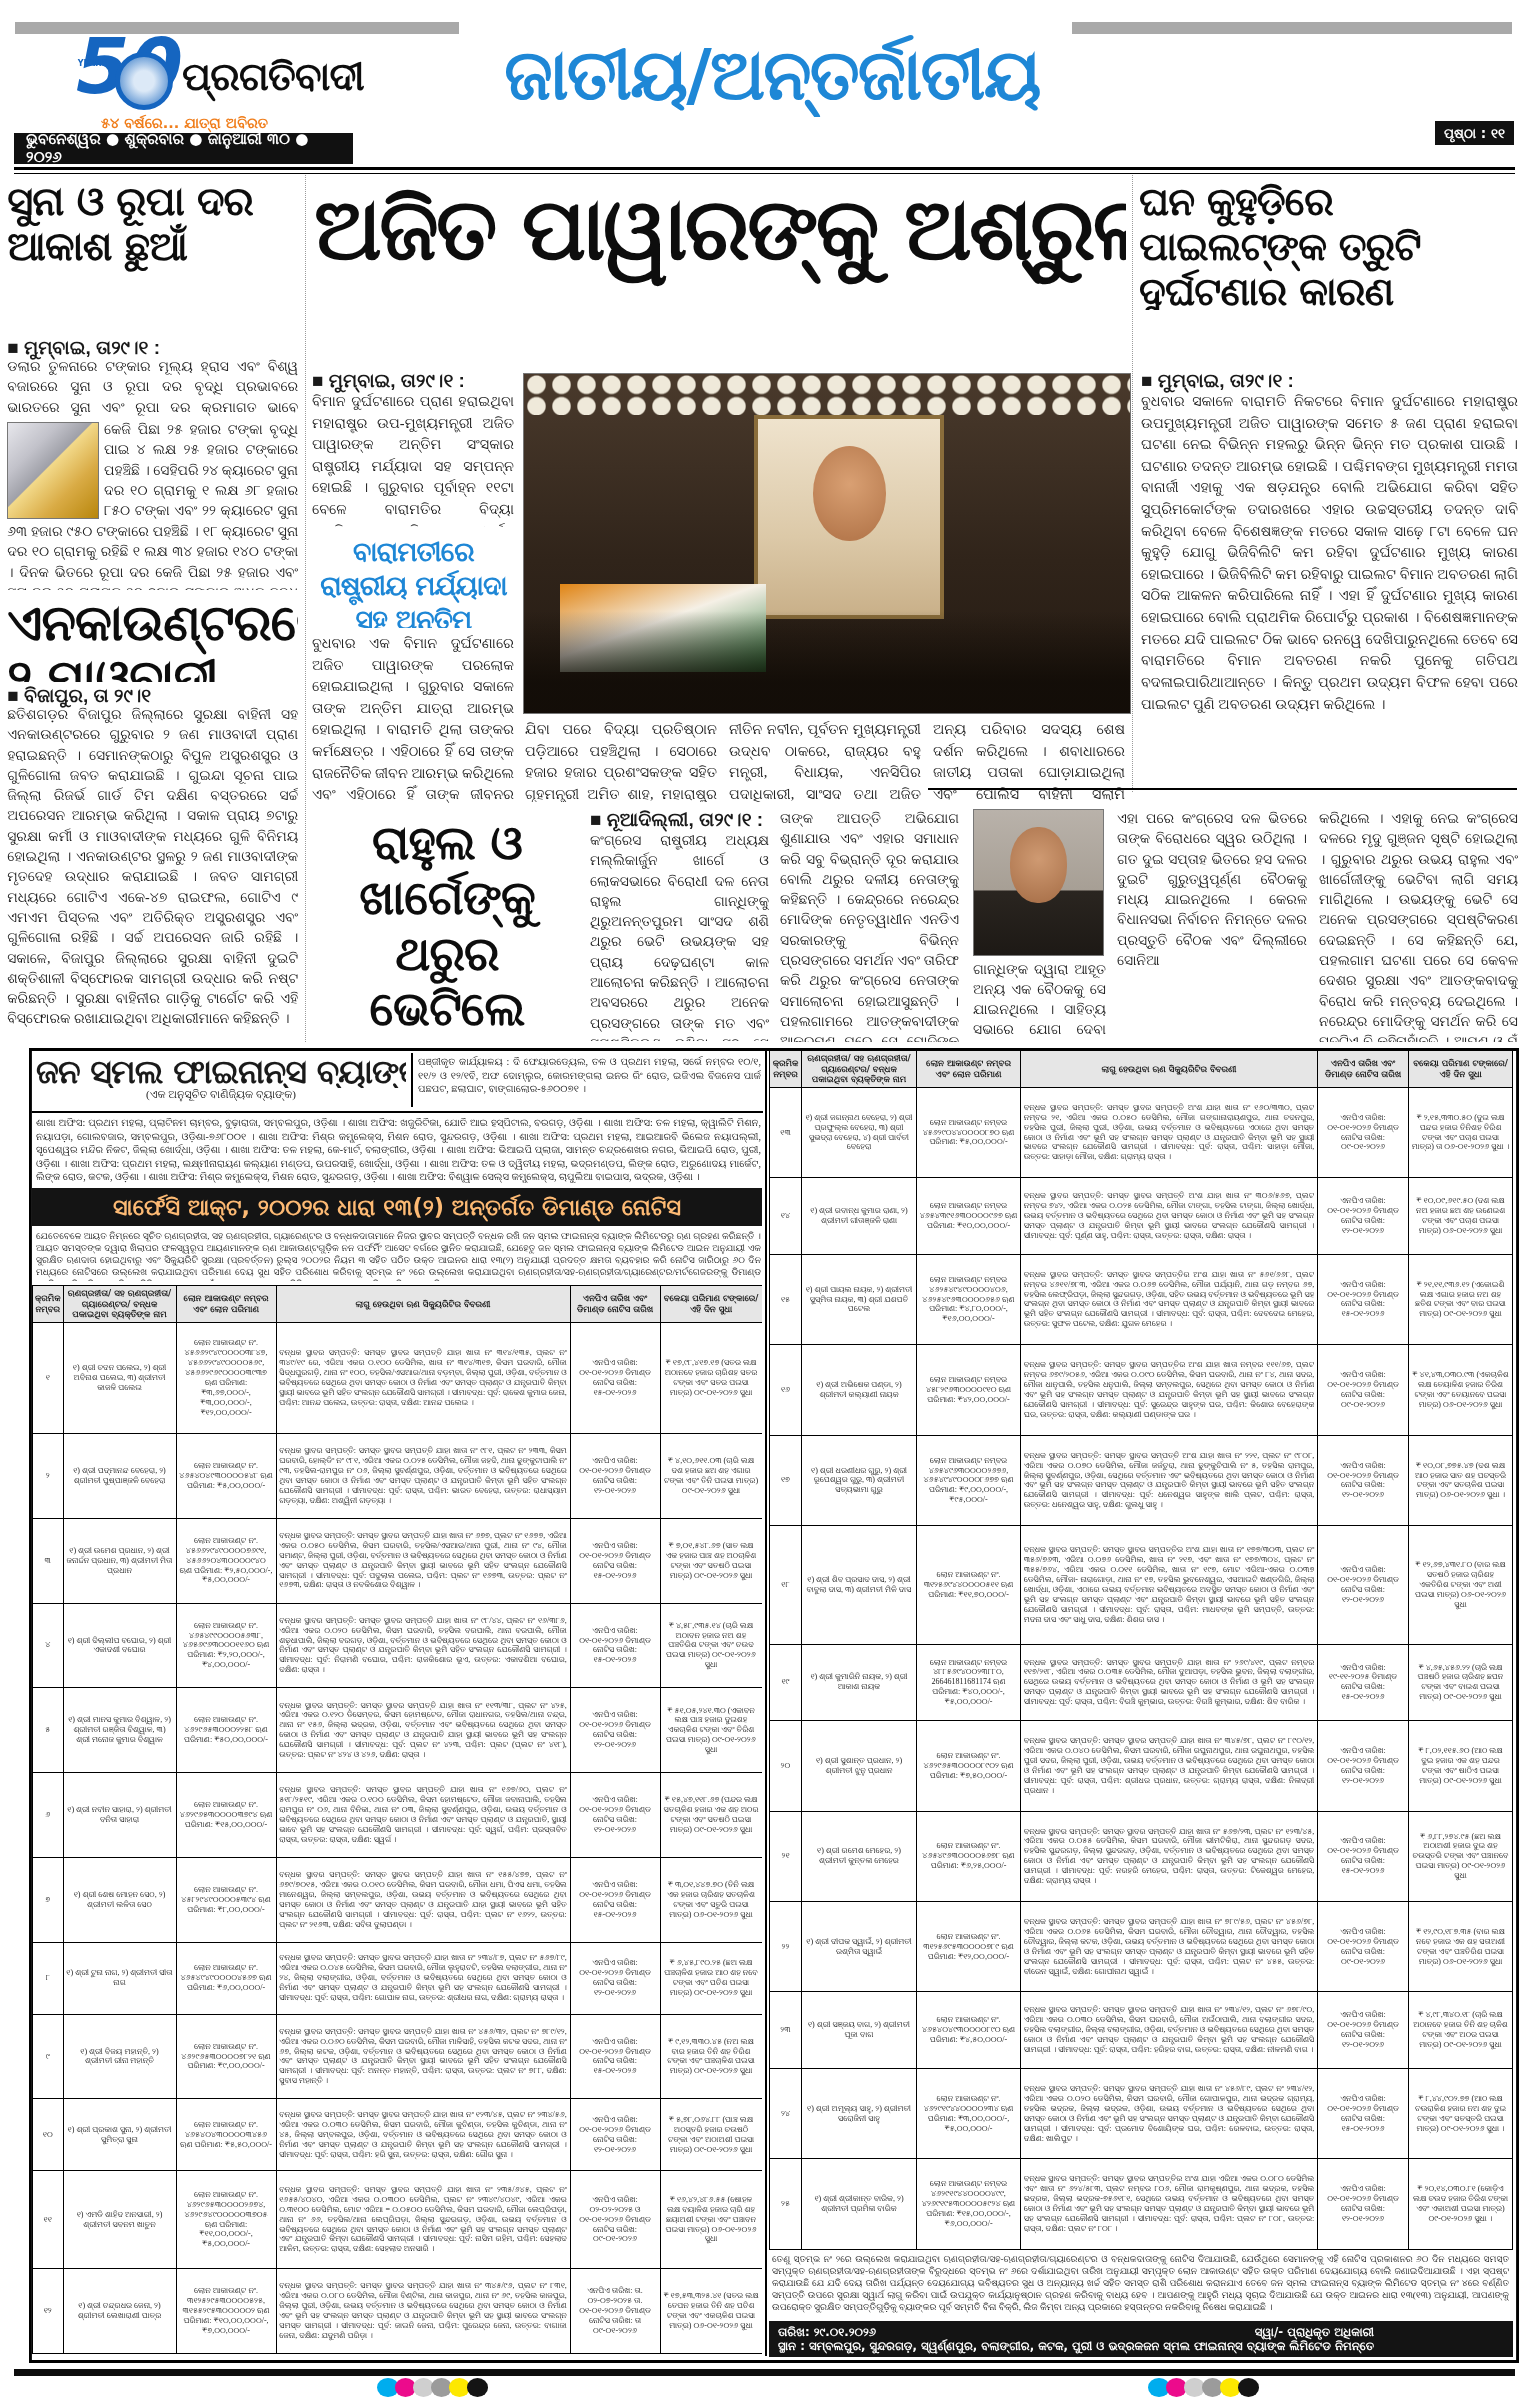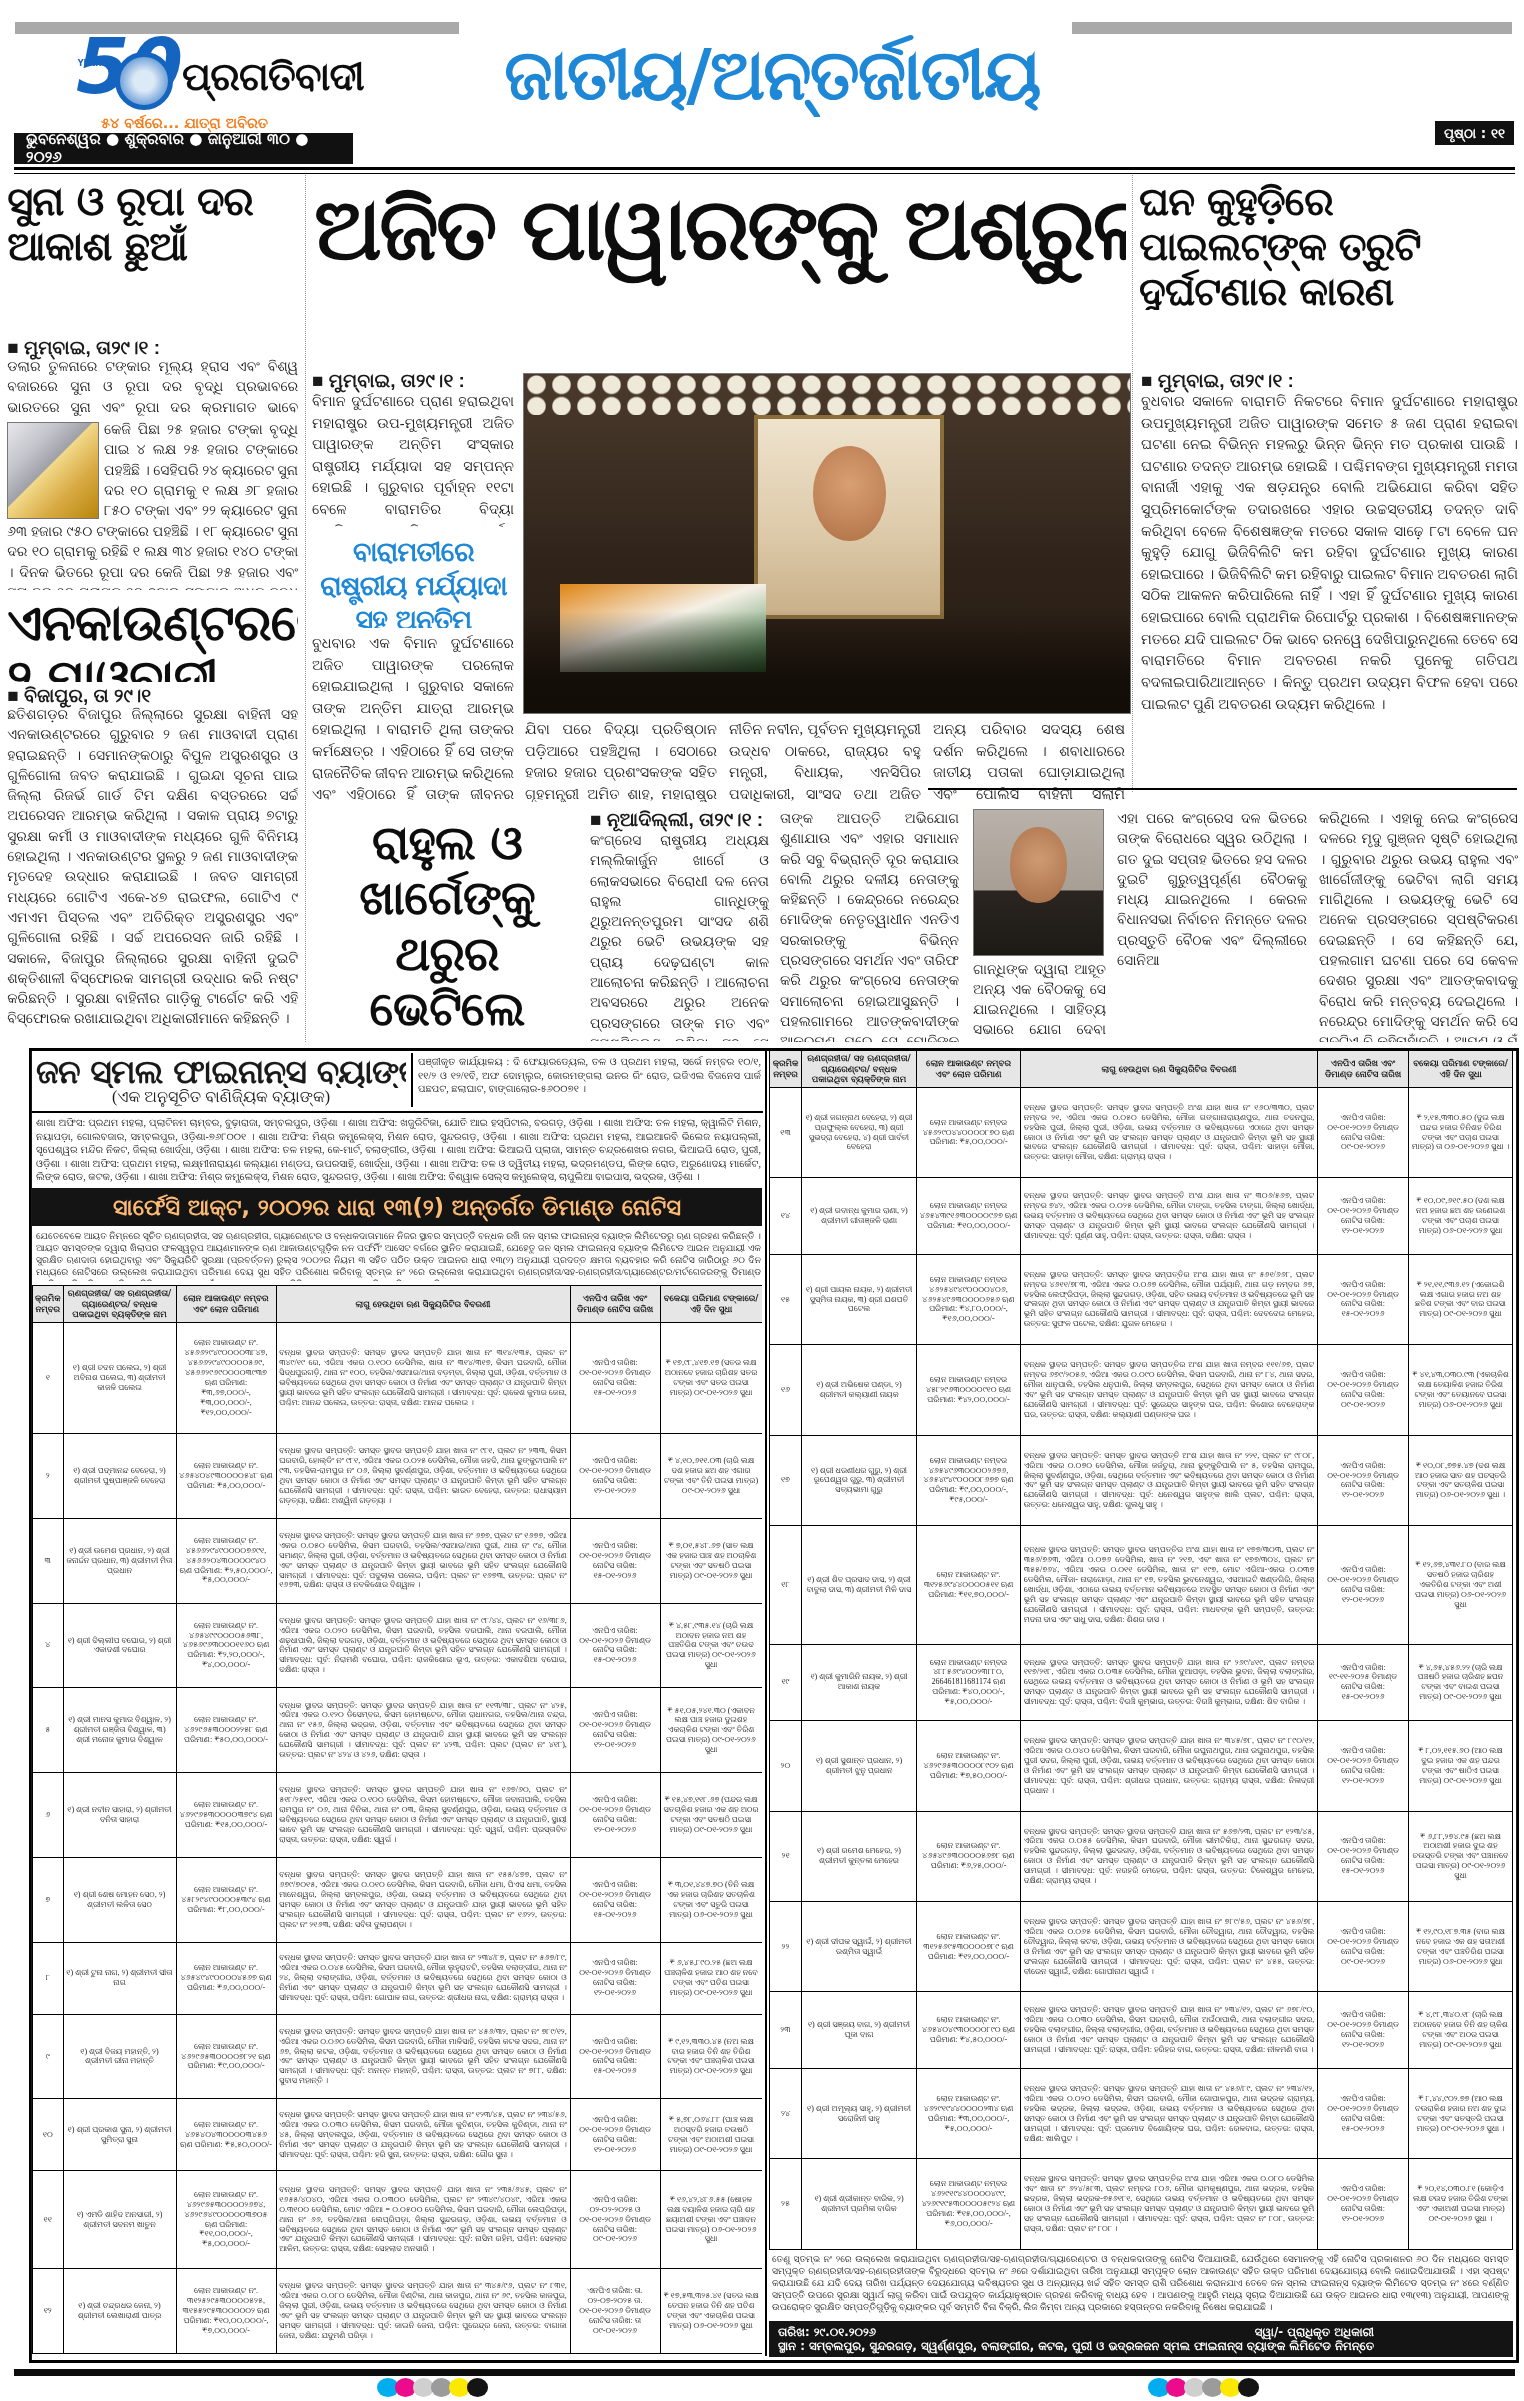--- a/index.html
+++ b/index.html
@@ -29,21 +29,21 @@
   .body15{font-size:14px;line-height:1.45;}
   .body16{font-size:14.4px;line-height:1.5;}
   .vdot{border-left:1.8px dotted #9a9a9a;width:0;}
   .bluehead{font-family:"DejaVu Sans", sans-serif;font-weight:bold;font-size:27px;
             color:#1e87d6;text-align:center;line-height:1.25;letter-spacing:-0.9px;}
   .photo{border:0.9px solid #777;}
   
   .noticeBox{border:2.7px solid #000;box-shadow:0 0 0 0.9px #000 inset;}
   .bankname{font-family:"DejaVu Sans", sans-serif;font-weight:900;font-size:33px;
             letter-spacing:-0.9px;line-height:1;}
-  .banksub{font-size:16px;text-align:center;font-family:Liberation Serif, serif;}
+  .banksub{font-size:11px;text-align:center;font-family:Liberation Serif, serif;}
   .small11{font-size:10px;line-height:1.35;}
   .small10{font-size:9.2px;line-height:1.3;}
   .blackband{background:#141414;color:#fdba74;font-family:"DejaVu Sans", sans-serif;
              font-weight:bold;font-size:22.4px;display:flex;align-items:center;justify-content:center;}
   table.notice{border-collapse:collapse;table-layout:fixed;width:100%;height:100%;}
   table.notice th{background:#e6e6e6;font-family:"DejaVu Sans", sans-serif;font-weight:bold;
      font-size:8.6px;border:1.3px solid #000;padding:1.8px;text-align:center;line-height:1.25;}
   table.notice td{border:1.3px solid #000;font-size:8px;line-height:1.24;padding:1.8px 2.7px;
      vertical-align:middle;overflow:hidden;}
   td.c{text-align:center;} td.j{text-align:justify;}

